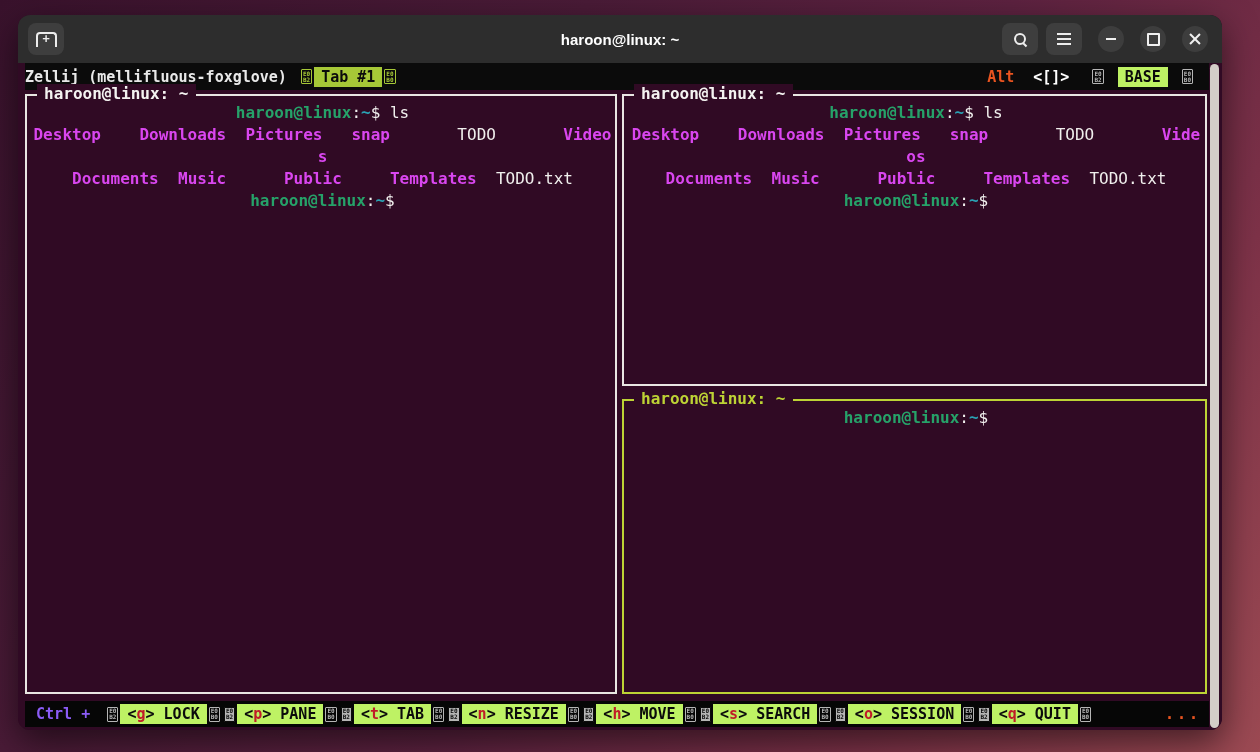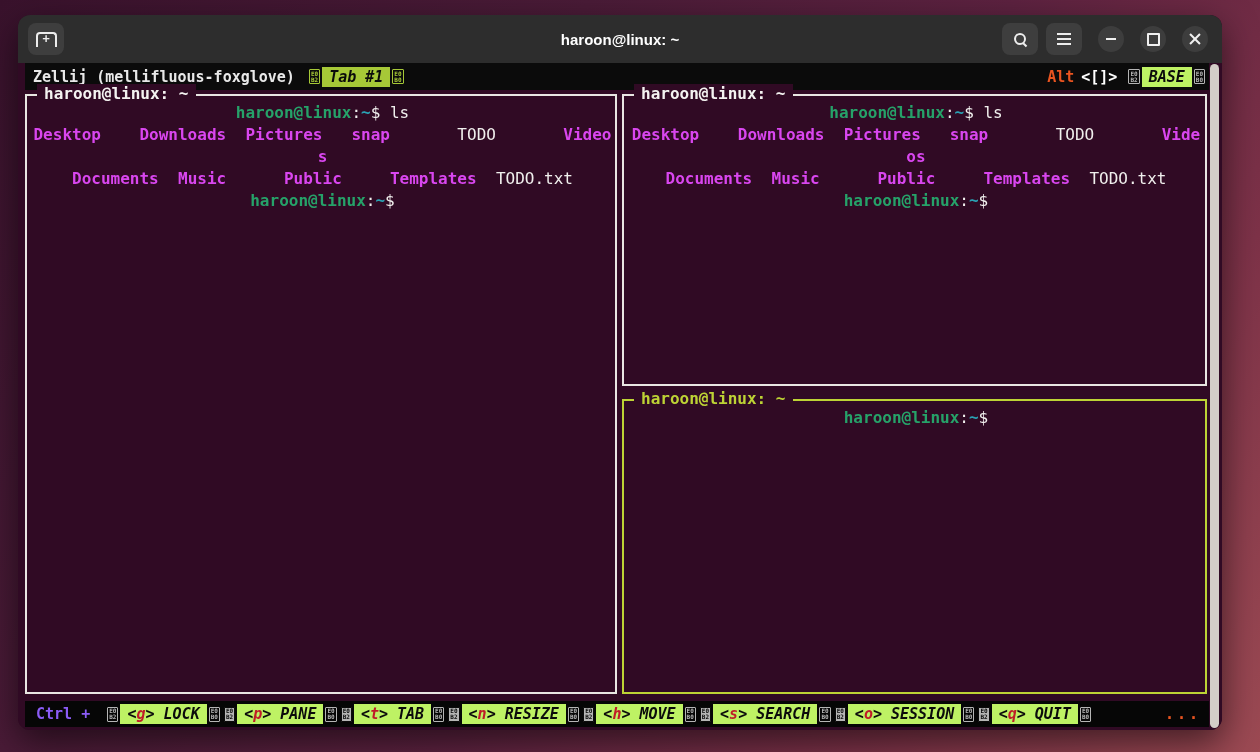--- a/index.html
+++ b/index.html
@@ -34,26 +34,26 @@
   .gl-close::before{transform:rotate(45deg);}
   .gl-close::after{transform:rotate(-45deg);}
   .tb-btn{margin-left:8px;}
   .tb-btn.newtab{margin-left:10px;}
   
   .termarea{position:absolute;left:0;right:0;top:48px;bottom:0;background:#300a24;}
   .tabbar{
     position:absolute;left:7px;right:13px;top:0;height:27px;background:#0b0b0b;
     display:flex;align-items:center;font:bold 15px "DejaVu Sans Mono",monospace;color:#e8e8e8;
   }
-  .session{padding-left:8px;white-space:pre;}
+  .session{padding-left:0;white-space:pre;}
   .tabgroup{display:flex;align-items:center;margin-left:12px;}
-  .tb-rightgrp{margin-left:auto;display:flex;align-items:center;padding-right:2px;}
+  .tb-rightgrp{margin-left:auto;display:flex;align-items:center;padding-right:14px;gap:12px;}
   .alt{color:#e95420;}
   .altkeys{color:#ffffff;margin:0 9px 0 7px;}
-  .ribbon{padding:1px 7px;font-weight:bold;white-space:pre;font-style:italic;}
+  .ribbon{padding:1px 7px;font-weight:bold;white-space:pre;}
   .ribbon.green{background:#a6c837;color:#0b0b0b;}
   .ribbon.gray{background:#bef264;color:#0b0b0b;}
   .key-red{color:#c01c28;font-weight:bold;}
   
   .tofu{display:inline-flex;flex-direction:column;align-items:center;justify-content:center;
     border:1px solid;border-radius:1px;font:bold 6px/6px "DejaVu Sans Mono",monospace;
     padding:1px 1px;height:15px;box-sizing:border-box;margin:0 2px;}
   .tofu span{display:block;letter-spacing:0;}
   .tofu-green{color:#a6c837;background:#0b0b0b;}
   .tofu-graydark{color:#b5b5b5;background:#0b0b0b;}

